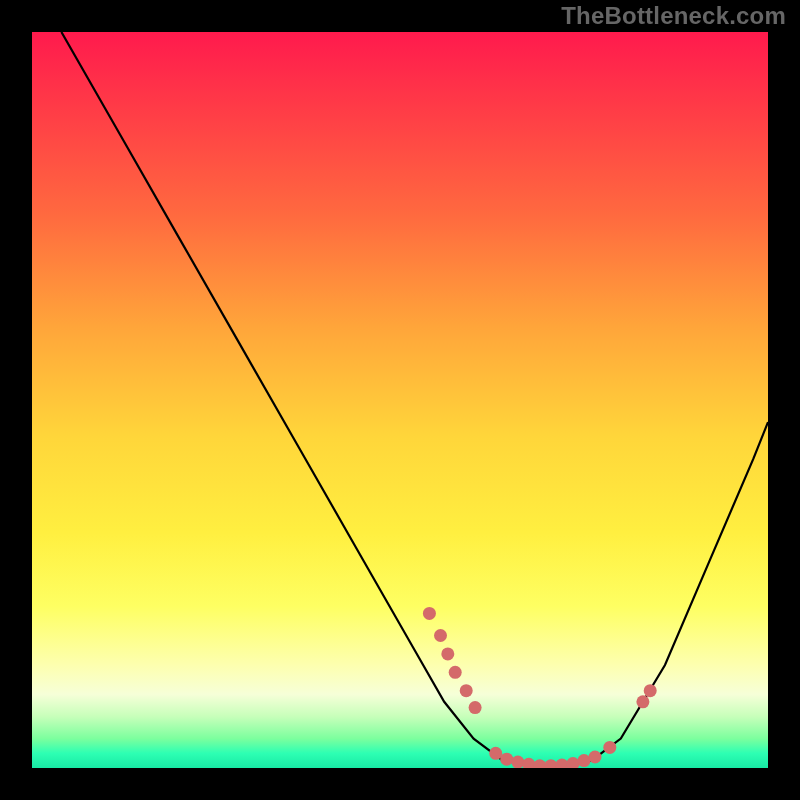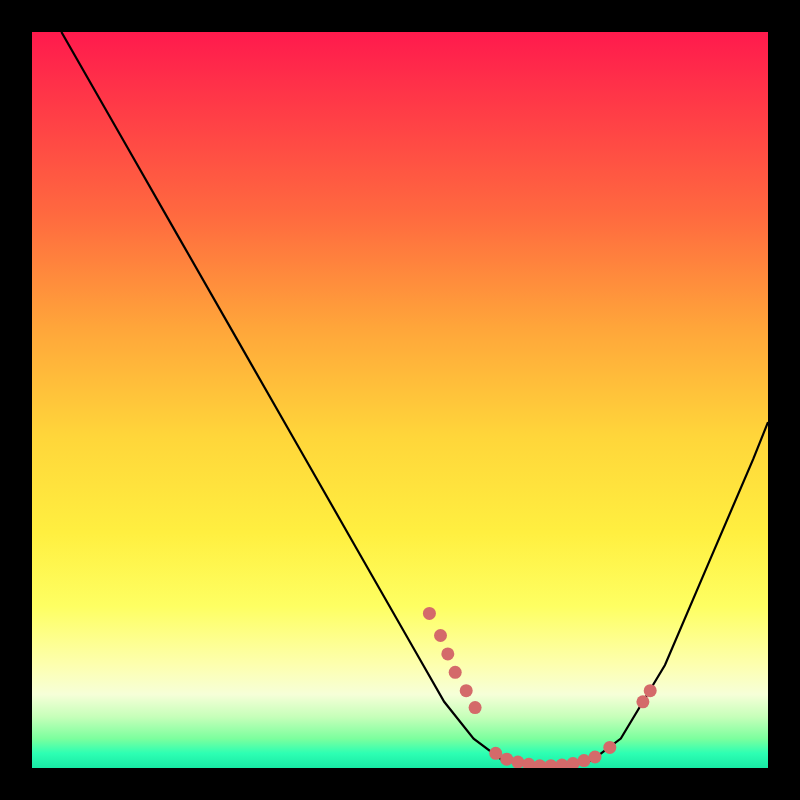--- a/index.html
+++ b/index.html
@@ -71,20 +71,21 @@
   }
   .dot {
     fill: #d46a6a;
     stroke: none;
   }
 </style>
 </head>
 <body>
 
 <div class="frame">
+  <div class="watermark">TheBottleneck.com</div>
 
   <div class="plot-area">
     <div class="gradient-bg"></div>
     <svg class="curve" viewBox="0 0 736 736" preserveAspectRatio="none">
       <path id="curve-path" class="curve-path" d="M29.4 0.0 L88.3 103.0 L147.2 206.1 L206.1 309.1 L265.0 412.2 L323.8 515.2 L382.7 618.2 L412.2 669.8 L441.6 706.6 L471.0 728.6 L515.2 736.0 L559.4 728.6 L588.8 706.6 L633.0 633.0 L677.1 529.9 L721.3 426.9 L736.0 390.1"></path>
       <g id="dots-group">
           <circle cx="397.4" cy="581.4" r="6.5" class="dot"></circle>
           <circle cx="408.5" cy="603.5" r="6.5" class="dot"></circle>
           <circle cx="415.8" cy="621.9" r="6.5" class="dot"></circle>
           <circle cx="423.2" cy="640.3" r="6.5" class="dot"></circle>

